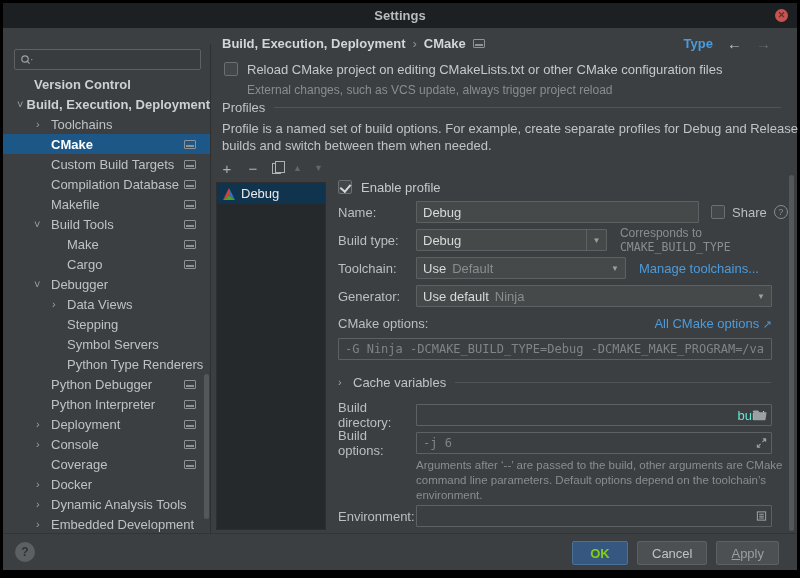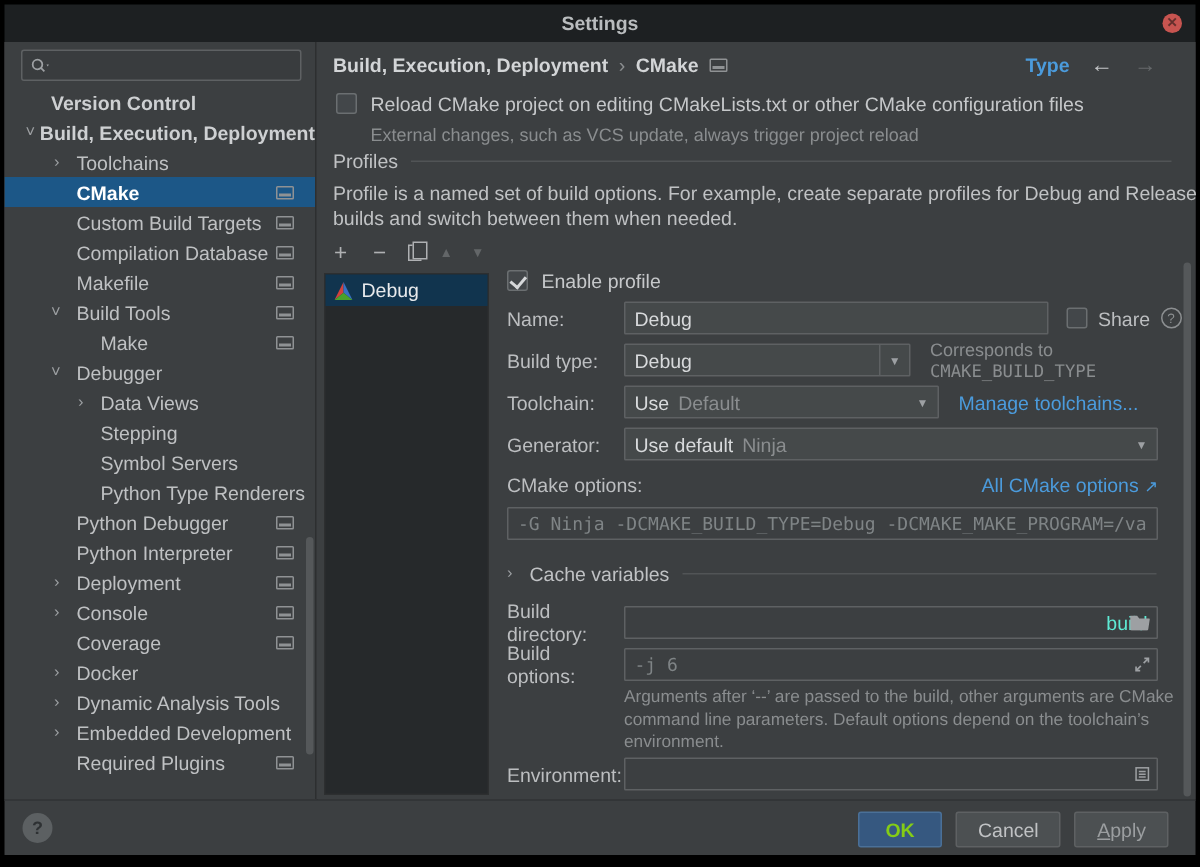--- a/index.html
+++ b/index.html
@@ -9,21 +9,21 @@
   
   .titlebar { position:absolute; left:3px; right:3px; top:3px; height:25px; background:#1d2022;
               display:flex; align-items:center; justify-content:center; }
   .title { color:#b9bcbe; font-size:13px; font-weight:bold; }
   .close-btn { position:absolute; right:9px; top:6px; width:13px; height:13px; border-radius:50%;
                background:#c75450; color:#642f2c; font-size:9px; font-weight:bold;
                display:flex; align-items:center; justify-content:center; line-height:1; cursor:pointer; }
 
   
   .mainarea { position:absolute; left:3px; right:3px; top:28px; bottom:45px; background:#3c3f41; }
-  .sidebar  { position:absolute; left:0; top:0; bottom:0; width:208px; background:#3c3f41;
+  .sidebar  { position:absolute; left:0; top:16px; bottom:0; width:208px; background:#3c3f41;
               border-right:1px solid #2d2f30; overflow:hidden; }
   .content  { position:absolute; left:209px; right:0; top:0; bottom:0; background:#3c3f41; }
 
   
   .searchbox { position:absolute; left:11px; top:5px; width:187px; height:21px; background:#393c3e;
                border:1px solid #5e6163; border-radius:2px; display:flex; align-items:center; padding:0 5px; }
   .search-glyph { display:flex; align-items:center; color:#9da0a3; }
   .search-glyph svg { display:block; }
 
   
@@ -206,20 +206,25 @@
         <div class="tree-row lvl1">
             <span class="chev down">˅</span>
             <span class="tree-label">Build Tools</span>
             <span class="screen-icon"></span>
           </div>
         <div class="tree-row lvl2">
             <span class="no-chev"></span>
             <span class="tree-label">Make</span>
             <span class="screen-icon"></span>
           </div>
+        <div class="tree-row lvl2">
+            <span class="no-chev"></span>
+            <span class="tree-label">Cargo</span>
+            <span class="screen-icon"></span>
+          </div>
         <div class="tree-row lvl1">
             <span class="chev down">˅</span>
             <span class="tree-label">Debugger</span>
           </div>
         <div class="tree-row lvl2">
             <span class="chev">›</span>
             <span class="tree-label">Data Views</span>
           </div>
         <div class="tree-row lvl2">
             <span class="no-chev"></span>

